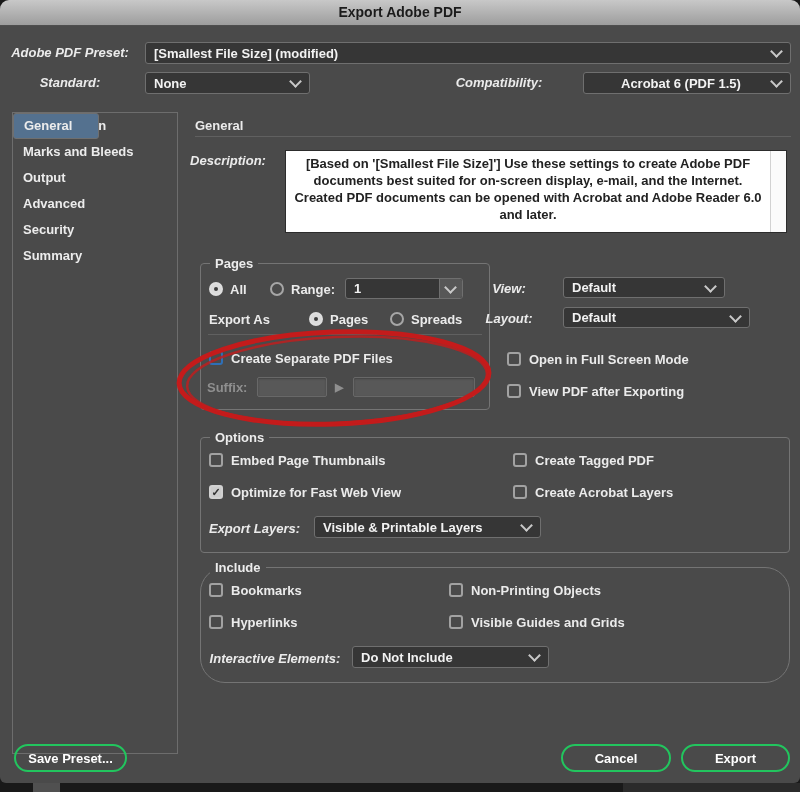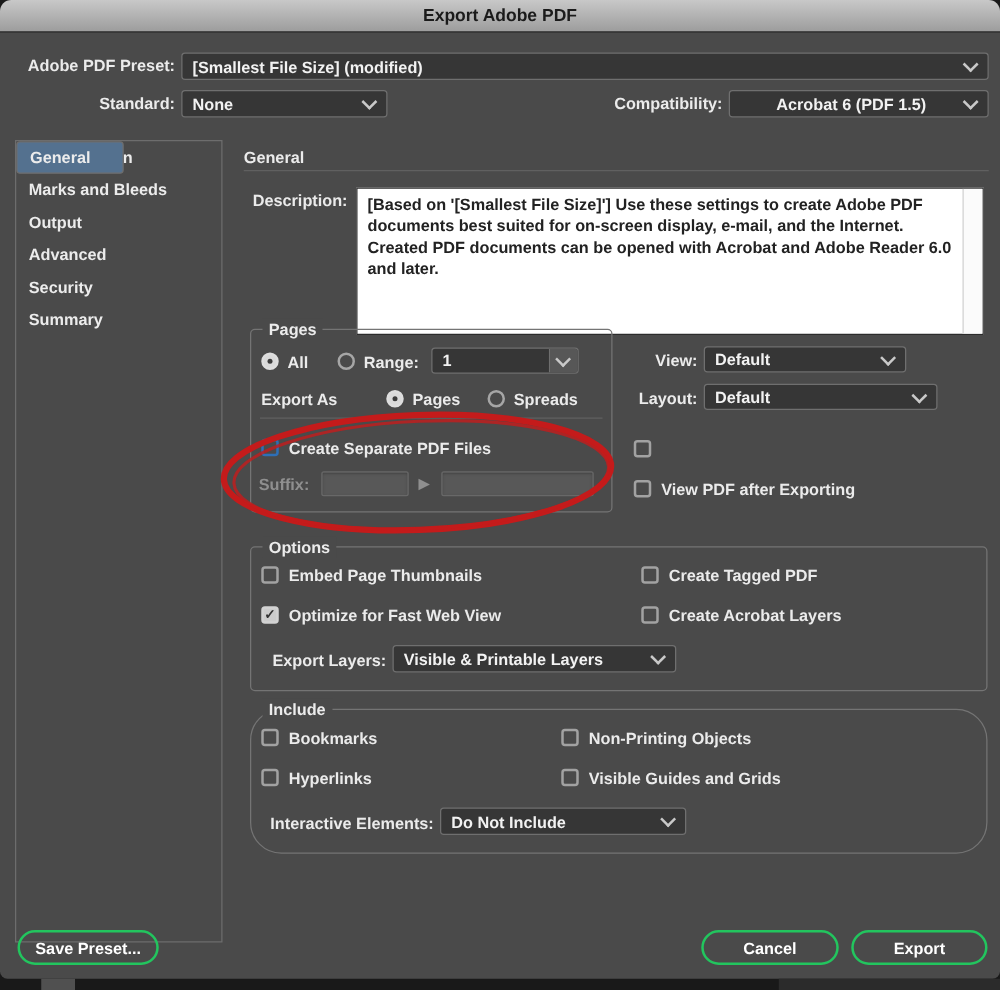--- a/index.html
+++ b/index.html
@@ -11,21 +11,21 @@
     position:absolute; left:0; top:0; width:800px; height:26px;
     background:linear-gradient(#c8c8c8,#9d9d9d);
     border-radius:9px 9px 0 0; box-sizing:border-box; border-bottom:1px solid #4e4e4e;
   }
   .title { text-align:center; font-size:14px; font-weight:bold; color:#1b1b1b; line-height:25px; }
   .dlg {
     position:absolute; left:0; top:26px; width:800px; height:757px;
     background:#4a4a4a; border-radius:0 0 6px 6px;
   }
   .lbl { position:absolute; color:#ebebeb; font-size:13px; font-weight:bold; white-space:nowrap; height:18px; line-height:18px; }
-  .lbl.r { text-align:right; }
+  .lbl.r { text-align:center;font-style:italic; }
   .lbl.dim { color:#8f8f8f; }
   .sel {
     position:absolute; background:#363636; border:1px solid #6f6f6f; border-radius:3px;
     box-sizing:border-box; color:#f2f2f2; font-size:13px; font-weight:bold;
     display:flex; align-items:center; padding:0 26px 0 8px; white-space:nowrap; cursor:default;
   }
   .chev {
     position:absolute; right:9px; top:50%; width:7px; height:7px; margin-top:-6px;
     border-right:2px solid #c9c9c9; border-bottom:2px solid #c9c9c9; transform:rotate(45deg);
   }
@@ -44,23 +44,23 @@
   .radio.on { background:#dadada; border-color:#dedede; }
   .radio.on::after { content:""; position:absolute; left:3px; top:3px; width:4px; height:4px; border-radius:50%; background:#3c3c3c; }
   .cb {
     position:absolute; width:14px; height:14px; border:2px solid #a2a2a2; border-radius:3px;
     box-sizing:border-box; color:#333; font-size:11px; font-weight:bold; text-align:center; line-height:10px;
   }
   .cb.checked { background:#cccccc; border-color:#d2d2d2; }
   .cb.blue { border-color:#2e6fb7; }
   .din { position:absolute; background:#585858; border:1px solid #686868; border-radius:2px; box-sizing:border-box; box-shadow:inset 0 1px 2px rgba(0,0,0,.25); }
   .ta {
-    position:absolute; left:285px; top:150px; width:502px; height:118px; background:#ffffff;
+    position:absolute; left:285px; top:150px; width:502px; height:83px; background:#ffffff;
     border:1px solid #2c2c2c; box-sizing:border-box; color:#222; font-size:13px; font-weight:bold;
-    line-height:17px; padding:4px 24px 20px 8px; overflow:hidden;
+    line-height:17px; padding:4px 24px 20px 8px; overflow:hidden;text-align:center;
   }
   .ta-scroll { position:absolute; top:0; right:0; bottom:0; width:15px; background:#fbfbfb; border-left:1px solid #d2d2d2; }
   .sidebar { position:absolute; left:12px; top:112px; width:166px; height:642px; border:1px solid #6d6d6d; box-sizing:border-box; }
   .side-item { height:26px; line-height:26px; padding-left:10px; color:#ececec; font-size:13px; font-weight:bold; white-space:nowrap; }
   .side-item.sel { background:#54718f; }
   .pill {
     position:absolute; border:2px solid #22c55e; border-radius:15px; background:transparent;
     color:#ffffff; font-size:13px; font-weight:bold; box-sizing:border-box;
     display:flex; align-items:center; justify-content:center; cursor:default; white-space:nowrap;
   }
@@ -141,20 +141,21 @@
   <div class="sel" style="left:563px;top:277px;width:162px;height:21px;">
     <span>Default</span>
     <span class="chev"></span>
   </div>
   <div class="lbl r" style="left:460px;width:98px;top:310px;">Layout:</div>
   <div class="sel" style="left:563px;top:307px;width:187px;height:21px;">
     <span>Default</span>
     <span class="chev"></span>
   </div>
   <div class="cb" style="left:507px;top:352px;"></div>
+  <div class="lbl" style="left:529px;top:351px;">Open in Full Screen Mode</div>
   <div class="cb" style="left:507px;top:384px;"></div>
   <div class="lbl" style="left:529px;top:383px;">View PDF after Exporting</div>
 
   <div class="fs" style="left:200px;top:437px;width:590px;height:116px;">
     <span class="fs-legend">Options</span>
   </div>
   <div class="cb" style="left:209px;top:453px;"></div>
   <div class="lbl" style="left:231px;top:452px;">Embed Page Thumbnails</div>
   <div class="cb" style="left:513px;top:453px;"></div>
   <div class="lbl" style="left:535px;top:452px;">Create Tagged PDF</div>

